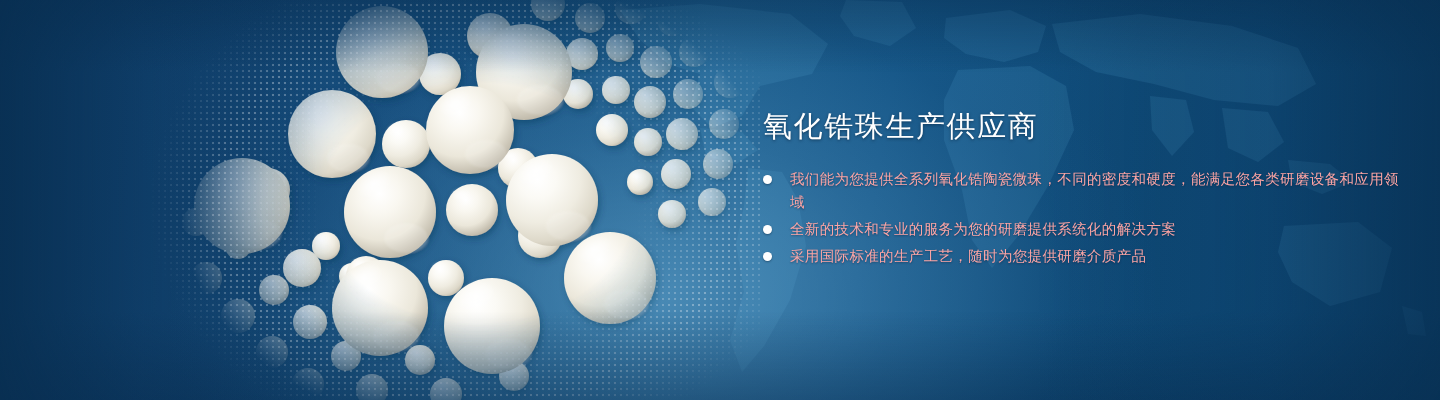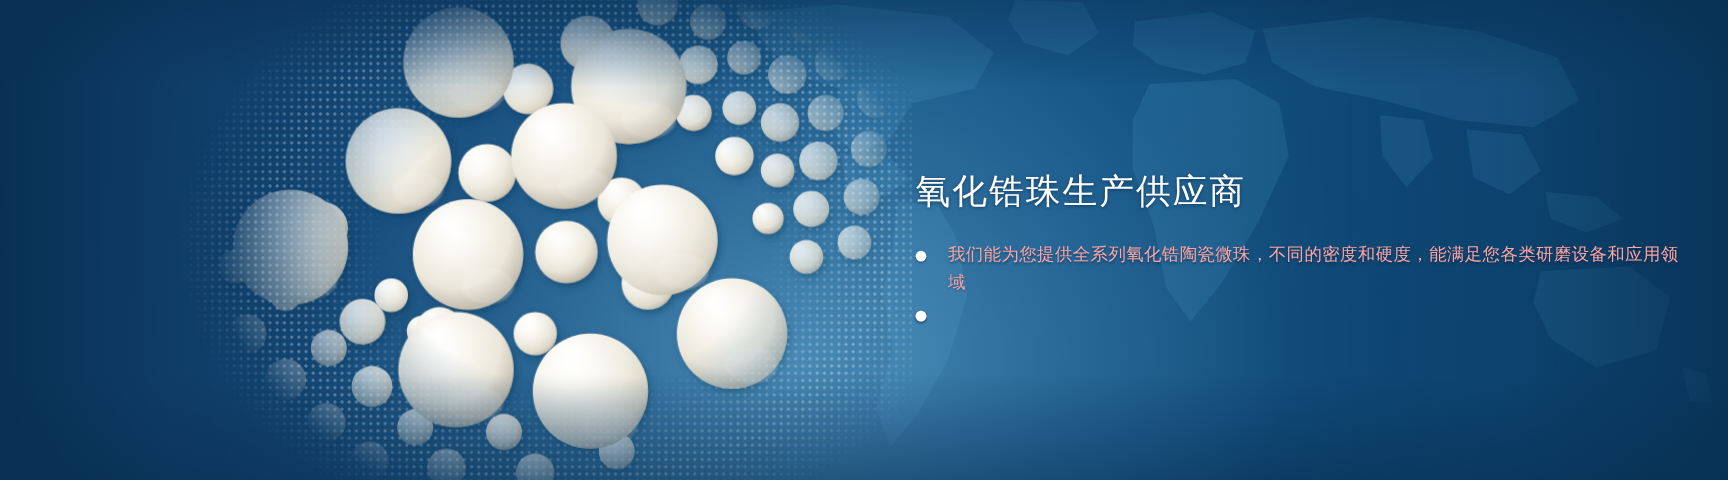--- a/index.html
+++ b/index.html
@@ -51,21 +51,21 @@
     background-image:radial-gradient(circle at center,rgba(225,232,240,0.55) 1.05px,rgba(0,0,0,0) 1.6px);
     background-size:6px 6px;
     -webkit-mask-image:
       radial-gradient(ellipse 330px 255px at 56% 50%,rgba(0,0,0,0) 48%,rgba(0,0,0,0.55) 66%,rgba(0,0,0,0.85) 78%,rgba(0,0,0,0) 100%);
     mask-image:
       radial-gradient(ellipse 330px 255px at 56% 50%,rgba(0,0,0,0) 48%,rgba(0,0,0,0.55) 66%,rgba(0,0,0,0.85) 78%,rgba(0,0,0,0) 100%);
     opacity:0.85;pointer-events:none;
   }
 
   
-  .copy{position:absolute;left:763px;top:108px;width:640px;margin-top:34px;}
+  .copy{position:absolute;left:763px;top:108px;width:640px;}
   .headline{
     font-size:29px;line-height:36px;color:#ffffff;letter-spacing:1.6px;
     font-weight:400;margin:0 0 24px 0;
     text-shadow:0 1px 3px rgba(3,25,48,0.55);
   }
   .bullets{list-style:none;margin:0;padding:0;}
   .bullet{
     position:relative;padding-left:27px;margin-bottom:4px;
     color:#fca5a5;font-size:14.5px;line-height:23px;letter-spacing:0.35px;
     text-shadow:0 1px 2px rgba(3,25,48,0.45);
@@ -324,20 +324,22 @@
 
   <div class="copy">
     <h1 class="headline">氧化锆珠生产供应商</h1>
     <ul class="bullets">
       <li class="bullet">
         <span class="dot"></span>
         <span>我们能为您提供全系列氧化锆陶瓷微珠，不同的密度和硬度，能满足您各类研磨设备和应用领域</span>
       </li>
       <li class="bullet">
         <span class="dot"></span>
+        <span>全新的技术和专业的服务为您的研磨提供系统化的解决方案</span>
       </li>
       <li class="bullet">
         <span class="dot"></span>
+        <span>采用国际标准的生产工艺，随时为您提供研磨介质产品</span>
       </li>
     </ul>
   </div>
 
 </div>
 
 </body></html>

